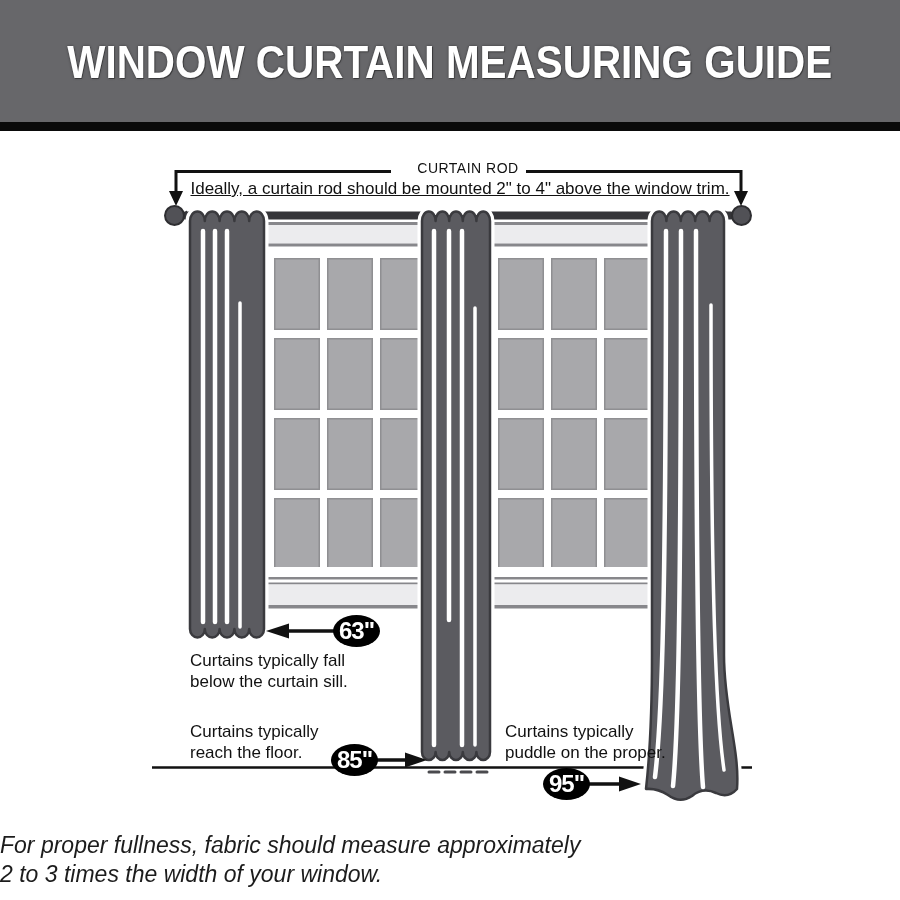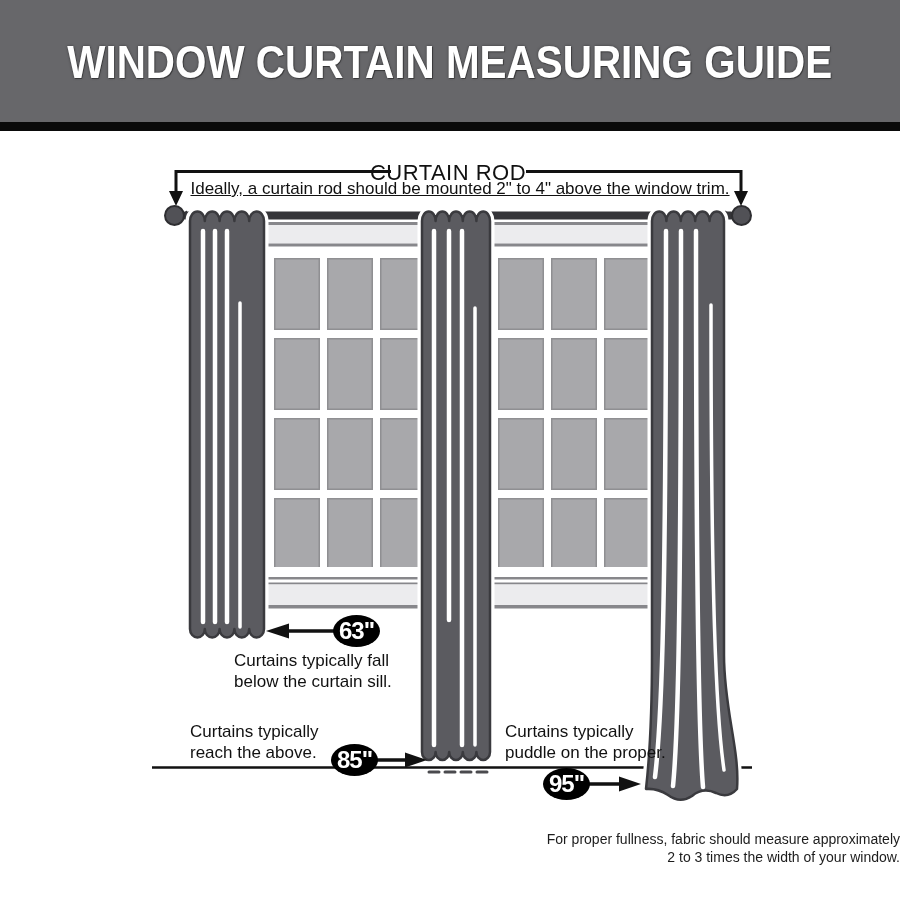--- a/index.html
+++ b/index.html
@@ -31,36 +31,36 @@
   .rod{fill:var(--rod,#353539)}
   .nub{fill:var(--rod,#353539)}
   .finial{fill:var(--finial,#515156);stroke:#2e2e31;stroke-width:2}
   .bracket{fill:none;stroke:var(--ink,#111);stroke-width:3}
   .arrow-line{stroke:var(--ink,#111);stroke-width:3.5}
   .arrow-head{fill:var(--ink,#111)}
   .floor{stroke:var(--ink,#111);stroke-width:2.5}
   .dash{stroke:#4a4a4e;stroke-width:3;stroke-linecap:round;fill:none}
 
   
-  .rod-label{position:absolute;left:368px;top:160px;width:160px;text-align:center;font-size:22px;letter-spacing:.5px;white-space:nowrap;}
+  .rod-label{position:absolute;left:388px;top:160px;width:160px;text-align:center;font-size:14px;letter-spacing:.5px;white-space:nowrap;}
   .rod-note{position:absolute;left:140px;top:179px;width:640px;text-align:center;font-size:17px;white-space:nowrap;text-decoration:underline;}
   .badge{
     position:absolute;width:47px;height:32px;border-radius:50%;
     background:var(--badge-bg,#000);color:var(--badge-fg,#fff);
     display:flex;align-items:center;justify-content:center;
     font-size:24px;font-weight:bold;letter-spacing:-1px;
   }
   .badge-63{left:333px;top:615px;}
   .badge-85{left:331px;top:744px;}
   .badge-95{left:543px;top:768px;}
   .caption{position:absolute;font-size:17px;line-height:1.24;white-space:nowrap;}
-  .caption-1{left:190px;top:650px;margin-left:44px;}
+  .caption-1{left:190px;top:650px;}
   .caption-2{left:190px;top:721px;}
   .caption-3{left:505px;top:721px;}
-  .footer-note{position:absolute;left:0;top:831px;width:900px;text-align:right;font-size:14px;line-height:1.28;color:#1c1c1c;}
+  .footer-note{position:absolute;left:0;top:831px;width:900px;text-align:left;font-size:23px;line-height:1.28;color:#1c1c1c;font-style:italic;}
 </style>
 </head>
 <body>
 
 <div class="header">
   <div class="title">WINDOW CURTAIN MEASURING GUIDE</div>
 </div>
 <div class="header-rule"></div>
 
 <svg class="diagram" viewBox="0 0 900 900" xmlns="http://www.w3.org/2000/svg">
@@ -156,21 +156,21 @@
 <div class="badge badge-63">63"</div>
 <div class="badge badge-85">85"</div>
 <div class="badge badge-95">95"</div>
 
 <div class="caption caption-1">
   <div>Curtains typically fall</div>
   <div>below the curtain sill.</div>
 </div>
 <div class="caption caption-2">
   <div>Curtains typically</div>
-  <div>reach the above.</div>
+  <div>reach the floor.</div>
 </div>
 <div class="caption caption-3">
   <div>Curtains typically</div>
   <div>puddle on the proper.</div>
 </div>
 
 <div class="footer-note">
   <div>For proper fullness, fabric should measure approximately</div>
   <div>2 to 3 times the width of your window.</div>
 </div>

